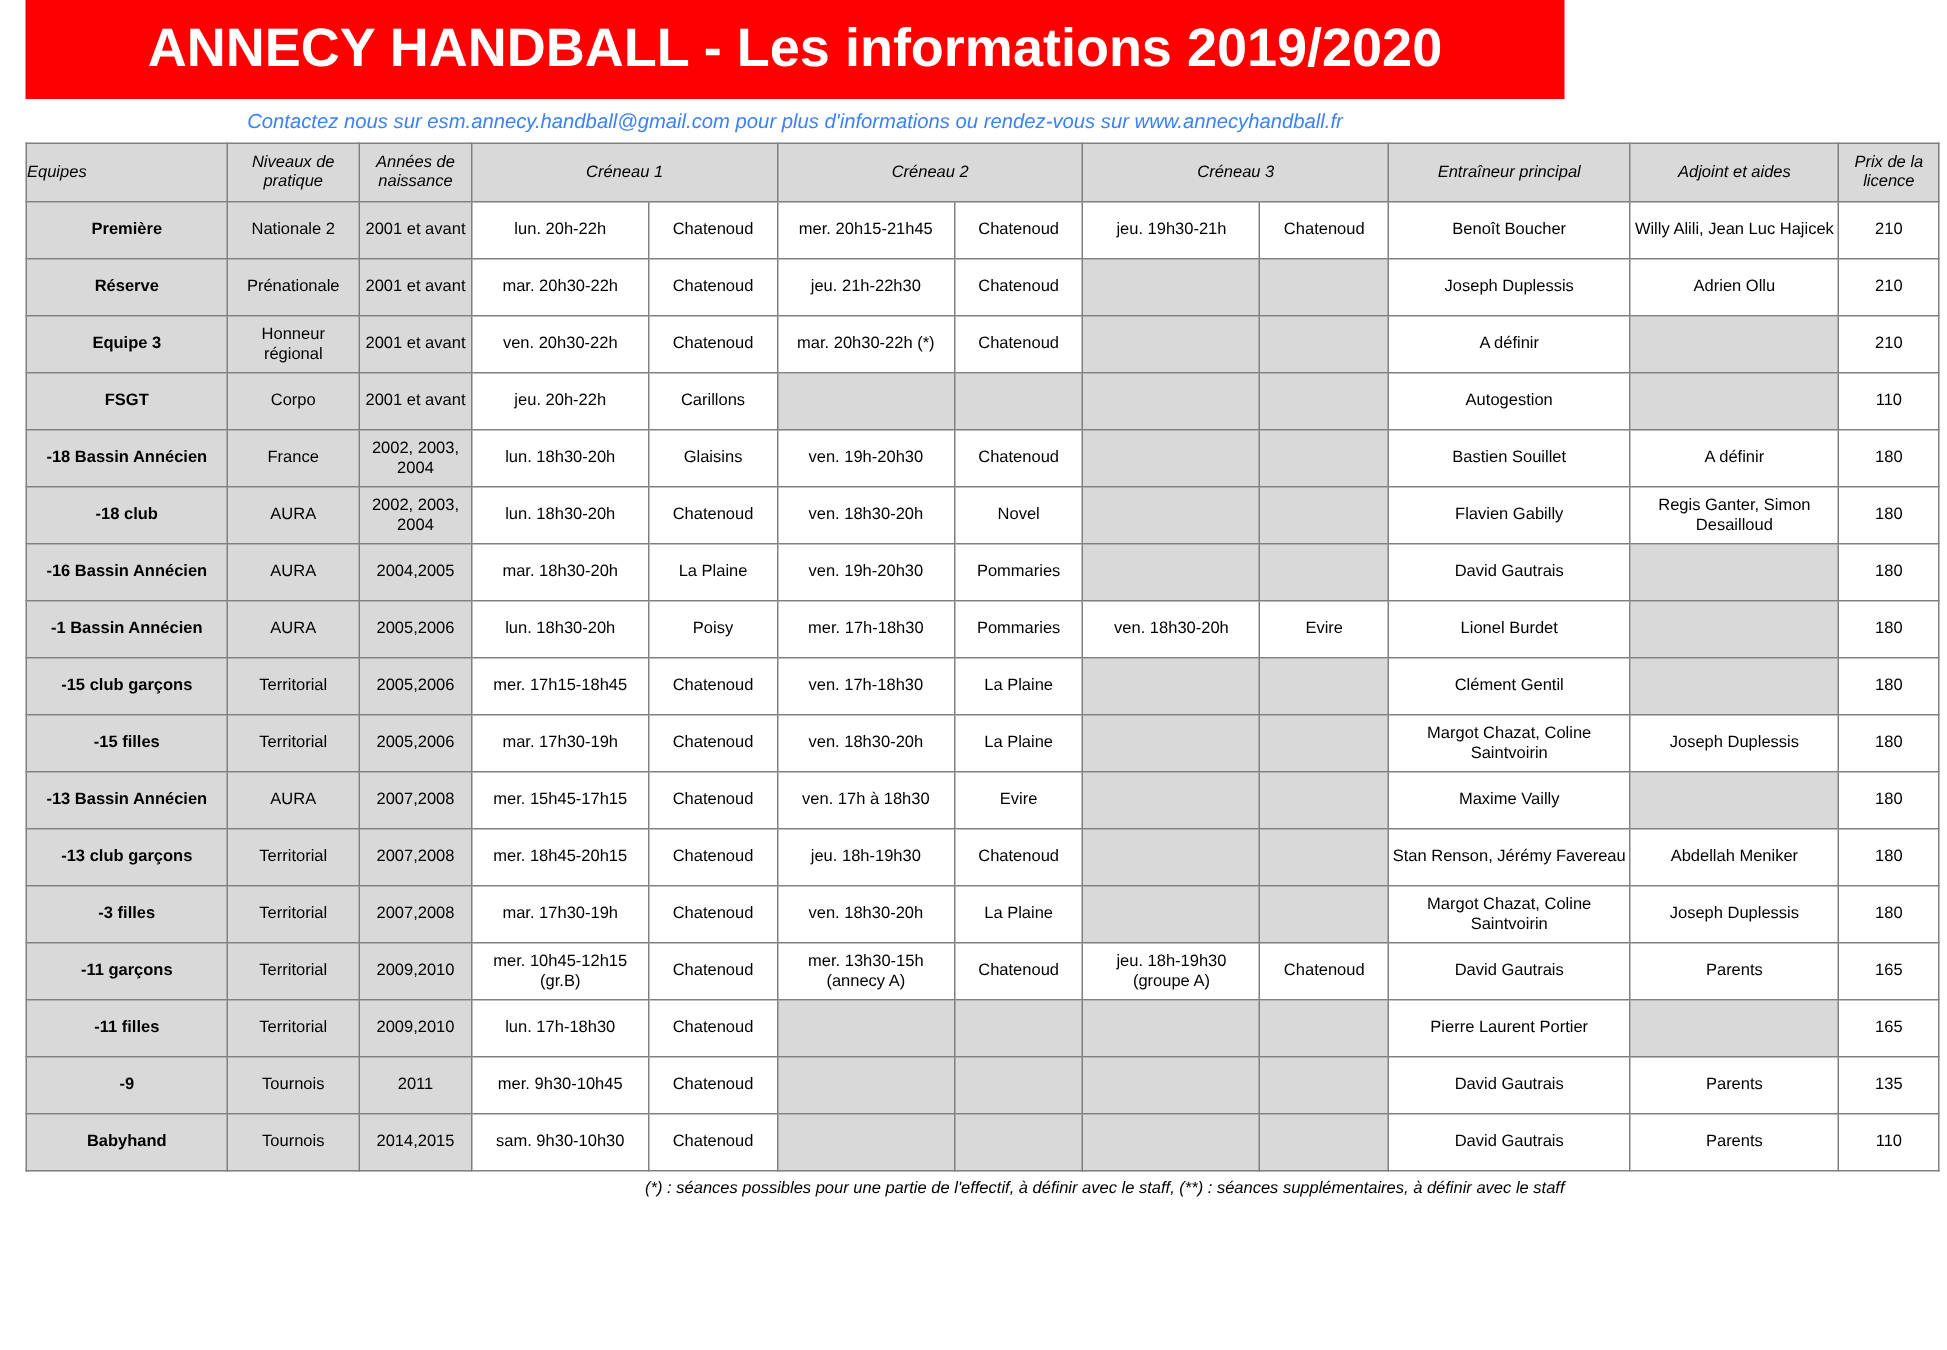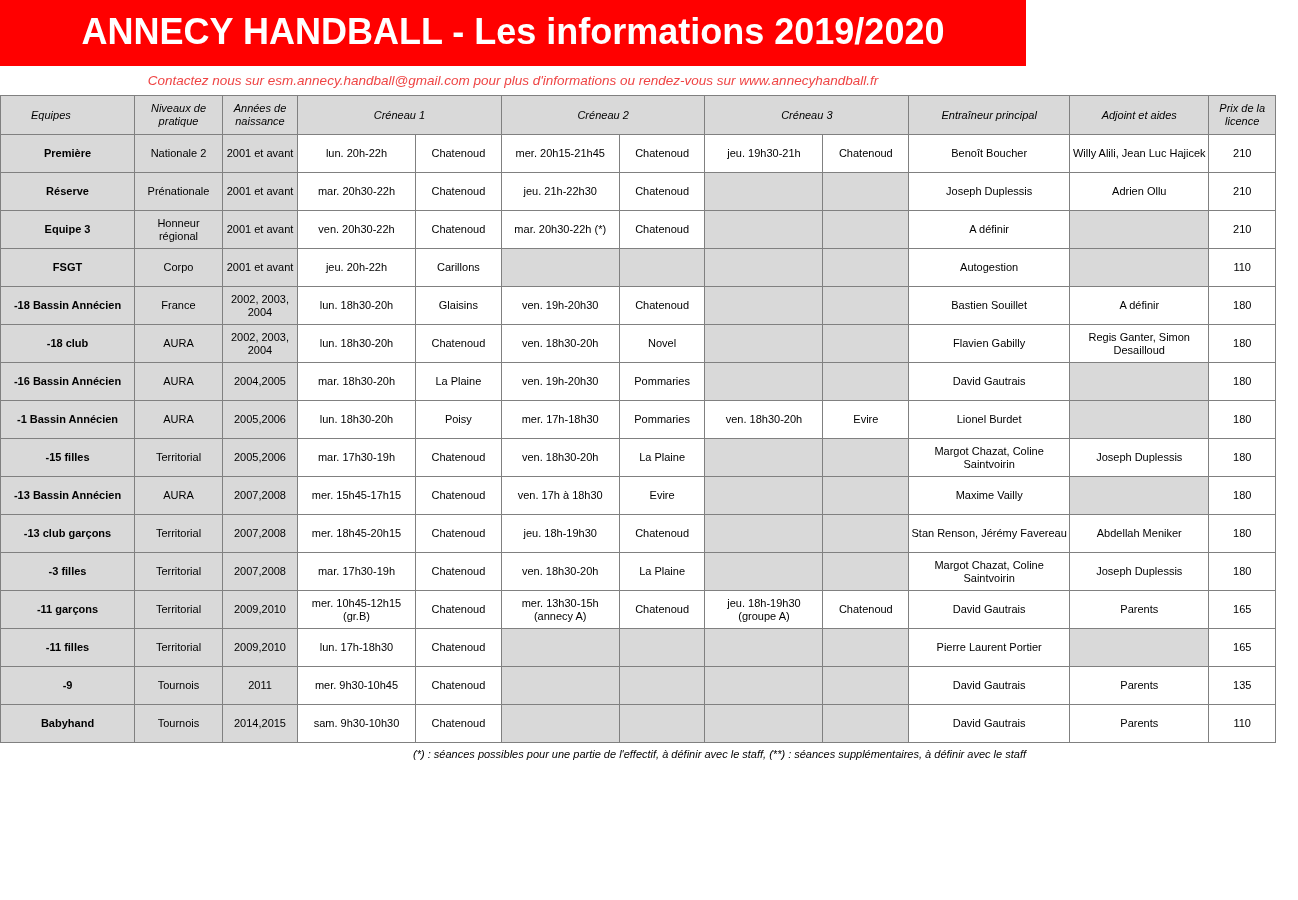--- a/index.html
+++ b/index.html
@@ -12,38 +12,39 @@
     height: 900px;
     font-family: "Liberation Sans", sans-serif;
     color: #000;
     overflow: hidden;
   }
   .page {
     width: 1026px;
     height: 900px;
     position: relative;
     box-sizing: border-box;
+    margin-left: 17px;
   }
   .title-bar {
     background: #ff0000;
     color: #ffffff;
     text-align: center;
     font-size: 36px;
     font-weight: bold;
     line-height: 1;
     padding: 14px 0 16px 0;
     letter-spacing: 0px;
     font-family: "Liberation Sans", sans-serif;
   }
   .contact-line {
     text-align: center;
     font-style: italic;
     font-size: 13.5px;
     padding: 7px 0 7px 0;
-    color: #ef4444;
+    color: #3b82f6;
   }
   table.grid {
     border-collapse: collapse;
     width: 1276px;
     margin: 0 auto;
     table-layout: fixed;
   }
   table.grid th, table.grid td {
     border: 1px solid #808080;
     font-size: 11px;
@@ -56,21 +57,21 @@
   }
   thead th {
     background: #d9d9d9;
     font-style: italic;
     font-size: 11.5px;
     height: 34px;
     font-weight: normal;
   }
   thead th.team-head {
     text-align: left;
-    padding-left: 30px;
+    padding-left: 0;
   }
   td.team {
     background: #d9d9d9;
     font-weight: bold;
     font-size: 11.5px;
   }
   td.level, td.years {
     background: #d9d9d9;
   }
   td.empty {
@@ -241,20 +242,34 @@
           <td class="place">Poisy</td>
           <td class="slot">mer. 17h-18h30</td>
           <td class="place">Pommaries</td>
           <td class="slot">ven. 18h30-20h</td>
           <td class="place">Evire</td>
           <td class="coach">Lionel Burdet</td>
           <td class="empty"></td>
           <td class="price">180</td>
         </tr>
         <tr>
+          <td class="team">-15 club garçons</td>
+          <td class="level">Territorial</td>
+          <td class="years">2005,2006</td>
+          <td class="slot">mer. 17h15-18h45</td>
+          <td class="place">Chatenoud</td>
+          <td class="slot">ven. 17h-18h30</td>
+          <td class="place">La Plaine</td>
+          <td class="empty"></td>
+          <td class="empty"></td>
+          <td class="coach">Clément Gentil</td>
+          <td class="empty"></td>
+          <td class="price">180</td>
+        </tr>
+        <tr>
           <td class="team">-15 filles</td>
           <td class="level">Territorial</td>
           <td class="years">2005,2006</td>
           <td class="slot">mar. 17h30-19h</td>
           <td class="place">Chatenoud</td>
           <td class="slot">ven. 18h30-20h</td>
           <td class="place">La Plaine</td>
           <td class="empty"></td>
           <td class="empty"></td>
           <td class="coach">Margot Chazat, Coline Saintvoirin</td>

